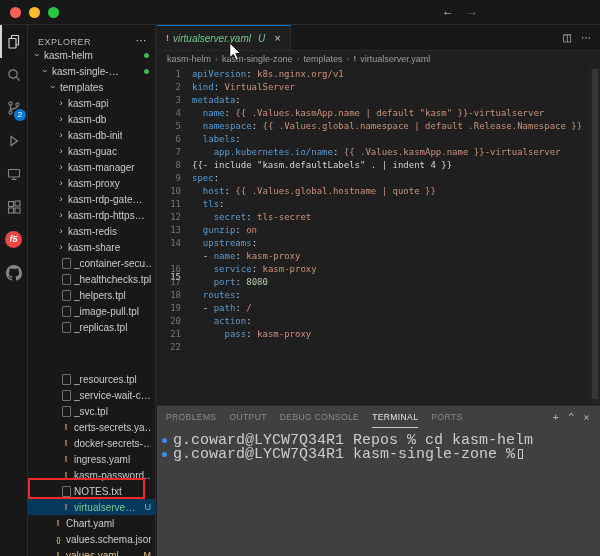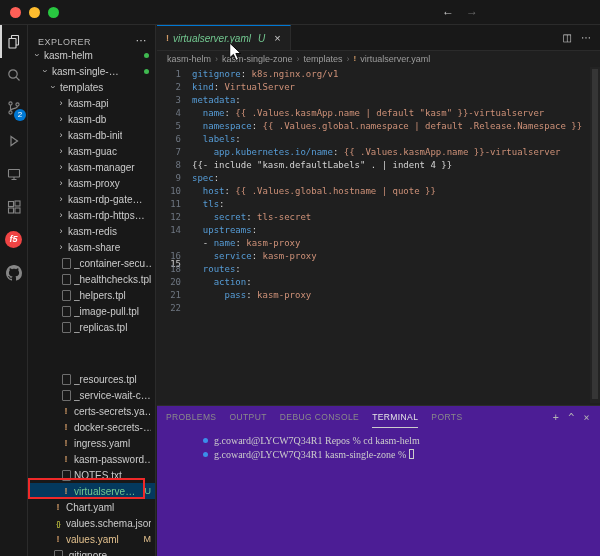--- a/index.html
+++ b/index.html
@@ -88,29 +88,29 @@
   .cl.active .ln { color:#cccccc;margin-top:21px; }
   .tk-k { color:#569cd6; } .tk-s { color:#ce9178; }
   .tk-n { color:#b5cea8; } .tk-p { color:#d4d4d4; }
 
   .scrollbar { position:absolute; top:42px; right:0; width:10px; bottom:2px;
     background:rgba(255,255,255,0.02); }
   .scrollbar .thumb { margin:2px; height:330px; background:rgba(121,121,121,0.22); }
 
   
   .panel { position:absolute; left:157px; right:0; top:405px; bottom:0;
-    background:#4c1d95; border-top:1px solid #2b2b2b; }
+    background:#404040; border-top:1px solid #2b2b2b; }
   .panel-tabs { height:22px; display:flex; align-items:center; padding-left:9px;
     gap:13px; font-size:8.5px; letter-spacing:.4px; color:#8a8a8a; }
   .ptab { height:21px; line-height:21px; }
   .ptab.active { color:#e7e7e7; border-bottom:1px solid #cccccc; }
   .panel-actions { margin-left:auto; display:flex; gap:9px; padding-right:10px;
     color:#b5b5b5; font-size:10px; font-family:"DejaVu Sans Mono", monospace; }
-  .terminal { font-family:Liberation Serif, serif; font-size:10px;
-    color:#cccccc; padding:5px 0 0 5px;margin-left:41px; }
+  .terminal { font-family:Liberation Mono, monospace; font-size:15px;
+    color:#cccccc; padding:5px 0 0 5px; }
   .tl { height:14px; display:flex; align-items:center; white-space:pre; }
   .tdot { width:5px; height:5px; border-radius:50%; background:#3b8eea;
     margin-right:6px; flex:none; }
   .tcur { display:inline-block; width:5px; height:10px; border:1px solid #cccccc;
     margin-left:3px; }
 
   
   .click-annotation { position:absolute; left:28px; top:478px; width:117px;
     height:21px; border:2px solid #ef2929; z-index:30; pointer-events:none; }
   .mouse { position:absolute; left:228px; top:42px; z-index:40; pointer-events:none; }
@@ -263,20 +263,24 @@
           <span class="fico doc"></span>
           <span class="lab ">_replicas.tpl</span>
         </div>
         <div class="row" style="padding-left: 32px; margin-top: 36px;">
           <span class="fico doc"></span>
           <span class="lab ">_resources.tpl</span>
         </div>
         <div class="row" style="padding-left: 32px;">
           <span class="fico doc"></span>
           <span class="lab ">_service-wait-c…</span>
+        </div>
+        <div class="row" style="padding-left: 32px;">
+          <span class="fico doc"></span>
+          <span class="lab ">_svc.tpl</span>
         </div>
         <div class="row" style="padding-left: 32px;">
           <span class="fico yaml">!</span>
           <span class="lab ">certs-secrets.ya…</span>
         </div>
         <div class="row" style="padding-left: 32px;">
           <span class="fico yaml">!</span>
           <span class="lab ">docker-secrets-…</span>
         </div>
         <div class="row" style="padding-left: 32px;">
@@ -333,36 +337,39 @@
         <span>kasm-helm</span>
         <span class="bc-sep">›</span>
         <span>kasm-single-zone</span>
         <span class="bc-sep">›</span>
         <span>templates</span>
         <span class="bc-sep">›</span>
         <span class="bc-ico">!</span>
         <span>virtualserver.yaml</span>
       </div>
     <div class="code" id="code">
-        <div class="cl"><span class="ln">1</span><span class="ct"><span class="tk-k">gitignore</span><span class="tk-p">:</span><span class="tk-s"> k8s.nginx.org/v1</span></span></div>
+        <div class="cl"><span class="ln">1</span><span class="ct"><span class="tk-k">apiVersion</span><span class="tk-p">:</span><span class="tk-s"> k8s.nginx.org/v1</span></span></div>
         <div class="cl"><span class="ln">2</span><span class="ct"><span class="tk-k">kind</span><span class="tk-p">:</span><span class="tk-s"> VirtualServer</span></span></div>
         <div class="cl"><span class="ln">3</span><span class="ct"><span class="tk-k">metadata</span><span class="tk-p">:</span></span></div>
         <div class="cl"><span class="ln">4</span><span class="ct"><span class="tk-p">  </span><span class="tk-k">name</span><span class="tk-p">:</span><span class="tk-s"> {{ .Values.kasmApp.name | default "kasm" }}-virtualserver</span></span></div>
         <div class="cl"><span class="ln">5</span><span class="ct"><span class="tk-p">  </span><span class="tk-k">namespace</span><span class="tk-p">:</span><span class="tk-s"> {{ .Values.global.namespace | default .Release.Namespace }}</span></span></div>
         <div class="cl"><span class="ln">6</span><span class="ct"><span class="tk-p">  </span><span class="tk-k">labels</span><span class="tk-p">:</span></span></div>
         <div class="cl"><span class="ln">7</span><span class="ct"><span class="tk-p">    </span><span class="tk-k">app.kubernetes.io/name</span><span class="tk-p">:</span><span class="tk-s"> {{ .Values.kasmApp.name }}-virtualserver</span></span></div>
         <div class="cl"><span class="ln">8</span><span class="ct"><span class="tk-p">{{- include "kasm.defaultLabels" . | indent 4 }}</span></span></div>
         <div class="cl"><span class="ln">9</span><span class="ct"><span class="tk-k">spec</span><span class="tk-p">:</span></span></div>
         <div class="cl"><span class="ln">10</span><span class="ct"><span class="tk-p">  </span><span class="tk-k">host</span><span class="tk-p">:</span><span class="tk-s"> {{ .Values.global.hostname | quote }}</span></span></div>
         <div class="cl"><span class="ln">11</span><span class="ct"><span class="tk-p">  </span><span class="tk-k">tls</span><span class="tk-p">:</span></span></div>
         <div class="cl"><span class="ln">12</span><span class="ct"><span class="tk-p">    </span><span class="tk-k">secret</span><span class="tk-p">:</span><span class="tk-s"> tls-secret</span></span></div>
+        <div class="cl"><span class="ln">13</span><span class="ct"><span class="tk-p">  </span><span class="tk-k">gunzip</span><span class="tk-p">:</span><span class="tk-s"> on</span></span></div>
         <div class="cl"><span class="ln">14</span><span class="ct"><span class="tk-p">  </span><span class="tk-k">upstreams</span><span class="tk-p">:</span></span></div>
         <div class="cl active"><span class="ln">15</span><span class="ct"><span class="tk-p">  - </span><span class="tk-k">name</span><span class="tk-p">:</span><span class="tk-s"> kasm-proxy</span></span></div>
         <div class="cl"><span class="ln">16</span><span class="ct"><span class="tk-p">    </span><span class="tk-k">service</span><span class="tk-p">:</span><span class="tk-s"> kasm-proxy</span></span></div>
+        <div class="cl"><span class="ln">17</span><span class="ct"><span class="tk-p">    </span><span class="tk-k">port</span><span class="tk-p">:</span><span class="tk-n"> 8080</span></span></div>
         <div class="cl"><span class="ln">18</span><span class="ct"><span class="tk-p">  </span><span class="tk-k">routes</span><span class="tk-p">:</span></span></div>
+        <div class="cl"><span class="ln">19</span><span class="ct"><span class="tk-p">  - </span><span class="tk-k">path</span><span class="tk-p">:</span><span class="tk-s"> /</span></span></div>
         <div class="cl"><span class="ln">20</span><span class="ct"><span class="tk-p">    </span><span class="tk-k">action</span><span class="tk-p">:</span></span></div>
         <div class="cl"><span class="ln">21</span><span class="ct"><span class="tk-p">      </span><span class="tk-k">pass</span><span class="tk-p">:</span><span class="tk-s"> kasm-proxy</span></span></div>
         <div class="cl"><span class="ln">22</span><span class="ct"></span></div>
       </div>
     <div class="scrollbar">
         <div class="thumb"></div>
       </div>
   </div>
 
   <div class="panel">

